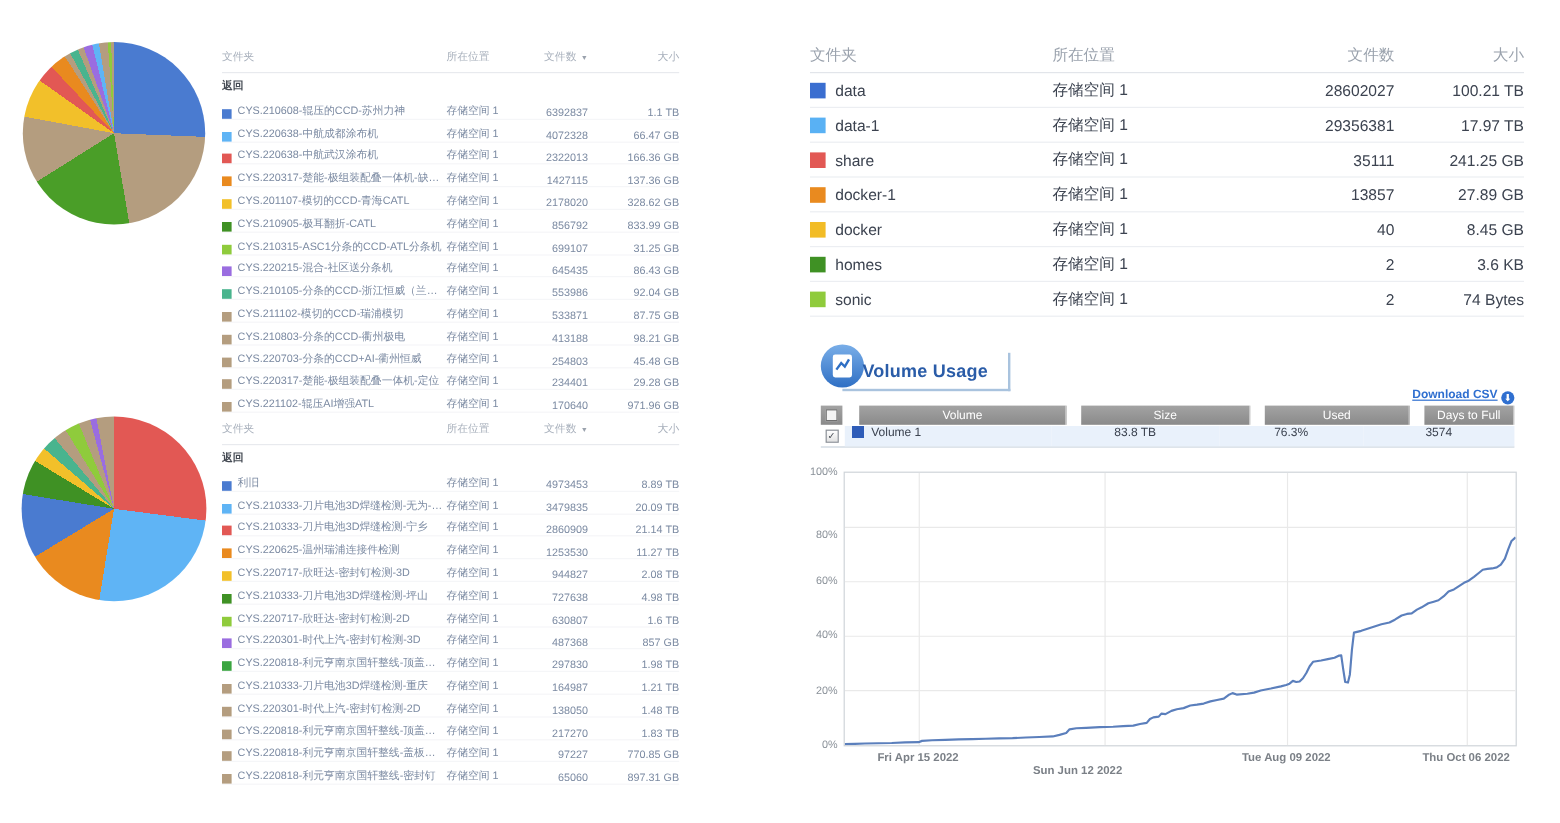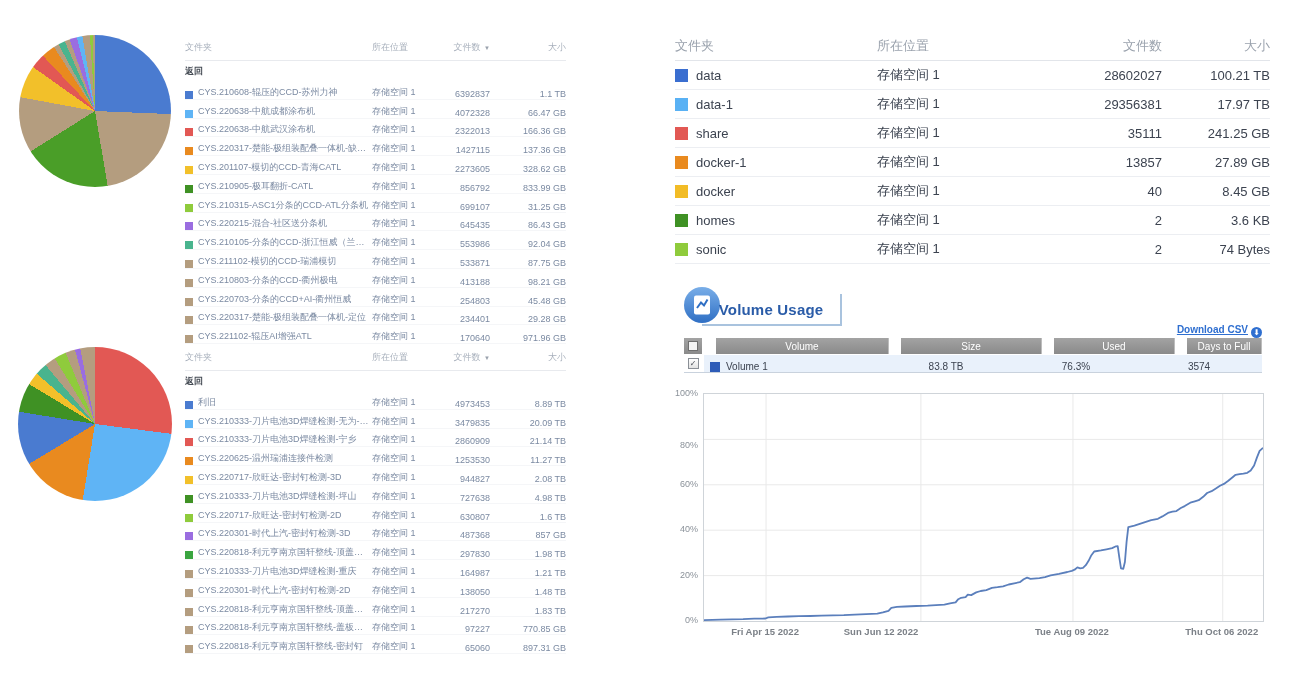--- a/index.html
+++ b/index.html
@@ -51,21 +51,21 @@
   .ucb-h{width:18px;flex:none;background:linear-gradient(#a3a3a3,#8a8a8a);margin-right:2px;
     display:flex;align-items:center;justify-content:center;}
   .ucb-h .box{width:8px;height:8px;background:#f4f4f4;border:1px solid #6f6f6f;}
   #utable .uhc{background:linear-gradient(#a3a3a3,#8a8a8a);color:#fff;display:flex;align-items:center;
     justify-content:center;border-right:1px solid #bdbdbd;}
   .w-vol{width:172px;flex:none;}.w-size{width:140px;flex:none;}.w-used{width:120px;flex:none;}.w-days{flex:1;}
   #utable .urow{display:flex;height:17px;border-bottom:1px solid #c9d2dd;margin-top:1px;}
   .ucb-c{width:18px;flex:none;margin-right:2px;display:flex;align-items:center;justify-content:center;}
   .cb{width:9px;height:9px;border:1px solid #8a8f96;background:linear-gradient(#fff,#e2e2e2);
     font-size:8px;line-height:9px;text-align:center;color:#4a4f57;cursor:pointer;}
-  #utable .ucc{background:#e9f1fb;color:#3c4350;display:flex;align-items:flex-end;justify-content:center;}
+  #utable .ucc{background:#e9f1fb;color:#3c4350;display:flex;align-items:flex-start;justify-content:center;}
   #utable .ucc.left{justify-content:flex-start;padding-left:6px;box-sizing:border-box;}
   .vol-sw{width:10px;height:10px;background:#2e5cb8;margin-right:6px;}
 
   
   #plot{position:absolute;left:703px;top:393px;width:559px;height:227px;border:1px solid #cfd4d9;background:#fff;}
   .ylab{position:absolute;left:640px;width:58px;text-align:right;font-size:9px;color:#8a9199;}
   .xlab{position:absolute;top:626px;width:140px;text-align:center;font-size:9.5px;font-weight:bold;color:#7b8087;}
 </style>
 </head>
 <body>
@@ -106,21 +106,21 @@
         <span class="sw" style="background: rgb(233, 138, 31);"></span>
         <span class="c-name">CYS.220317-楚能-极组装配叠一体机-缺陷检测</span>
         <span class="c-loc">存储空间 1</span>
         <span class="c-files">1427115</span>
         <span class="c-size">137.36 GB</span>
       </div>
       <div class="frow">
         <span class="sw" style="background: rgb(242, 192, 42);"></span>
         <span class="c-name">CYS.201107-模切的CCD-青海CATL</span>
         <span class="c-loc">存储空间 1</span>
-        <span class="c-files">2273605</span>
+        <span class="c-files">2178020</span>
         <span class="c-size">328.62 GB</span>
       </div>
       <div class="frow">
         <span class="sw" style="background: rgb(63, 145, 36);"></span>
         <span class="c-name">CYS.210905-极耳翻折-CATL</span>
         <span class="c-loc">存储空间 1</span>
         <span class="c-files">856792</span>
         <span class="c-size">833.99 GB</span>
       </div>
       <div class="frow">
@@ -405,16 +405,16 @@
       <polyline points="0.0,226.1 8.4,225.9 16.8,225.6 28.0,225.4 39.1,225.2 50.3,224.7 61.5,224.5 64.3,223.4 72.7,222.9 83.8,222.5 95.0,222.2 106.2,222.0 117.4,221.6 128.6,221.3 139.8,221.1 150.9,220.6 162.1,220.2 173.3,219.7 178.9,218.4 184.5,216.8 187.3,213.8 192.9,212.9 201.2,212.5 212.4,212.0 223.6,211.6 232.0,211.1 240.4,210.7 246.0,209.3 251.6,208.4 254.3,205.2 257.1,203.8 261.6,203.2 263.8,200.7 267.2,201.1 272.2,198.4 276.7,197.0 282.3,196.1 287.9,193.9 293.5,193.2 299.1,192.3 304.7,190.5 310.2,189.3 315.8,188.2 319.7,185.2 323.1,183.6 326.5,184.8 335.4,184.1 341.0,183.2 346.6,181.4 355.0,179.8 363.4,178.0 367.8,176.8 370.6,175.7 373.4,173.4 376.2,174.3 379.0,173.9 381.8,171.2 384.6,166.8 387.4,161.2 390.2,157.5 396.9,156.4 402.5,155.3 408.1,154.1 412.0,152.3 413.7,152.1 415.3,163.4 417.0,174.3 419.3,174.8 420.9,168.0 422.6,147.6 424.3,133.2 430.4,131.7 438.8,128.9 447.2,126.2 453.9,124.8 458.4,122.4 464.0,118.9 468.4,117.6 472.4,117.1 476.8,114.0 480.7,112.1 486.3,108.7 490.8,107.4 494.7,106.2 499.2,102.8 503.1,99.0 507.6,97.2 511.5,94.7 516.0,91.7 519.9,89.9 524.3,86.7 528.3,83.5 531.6,80.8 535.5,80.1 539.4,79.7 543.3,78.8 546.7,76.5 550.1,71.5 552.9,63.6 555.6,56.8 559.0,53.8" fill="none" stroke="#5b7fbc" stroke-width="1.8" stroke-linejoin="round"></polyline>
     </svg>
 
 <div class="ylab" style="top: 615px;">0%</div>
     <div class="ylab" style="top: 569.6px;">20%</div>
     <div class="ylab" style="top: 524.2px;">40%</div>
     <div class="ylab" style="top: 478.8px;">60%</div>
     <div class="ylab" style="top: 440px;">80%</div>
     <div class="ylab" style="top: 388px;">100%</div>
     <div class="xlab" style="left: 695.049px;">Fri Apr 15 2022</div>
-    <div class="xlab" style="left: 811px;">Sun Jun 12 2022</div>
+    <div class="xlab" style="left: 828px; margin-top: 11px;">Sun Jun 12 2022</div>
     <div class="xlab" style="left: 1001.94px;">Tue Aug 09 2022</div>
     <div class="xlab" style="left: 1151.75px;">Thu Oct 06 2022</div>
   </div>
 
 </body></html>

